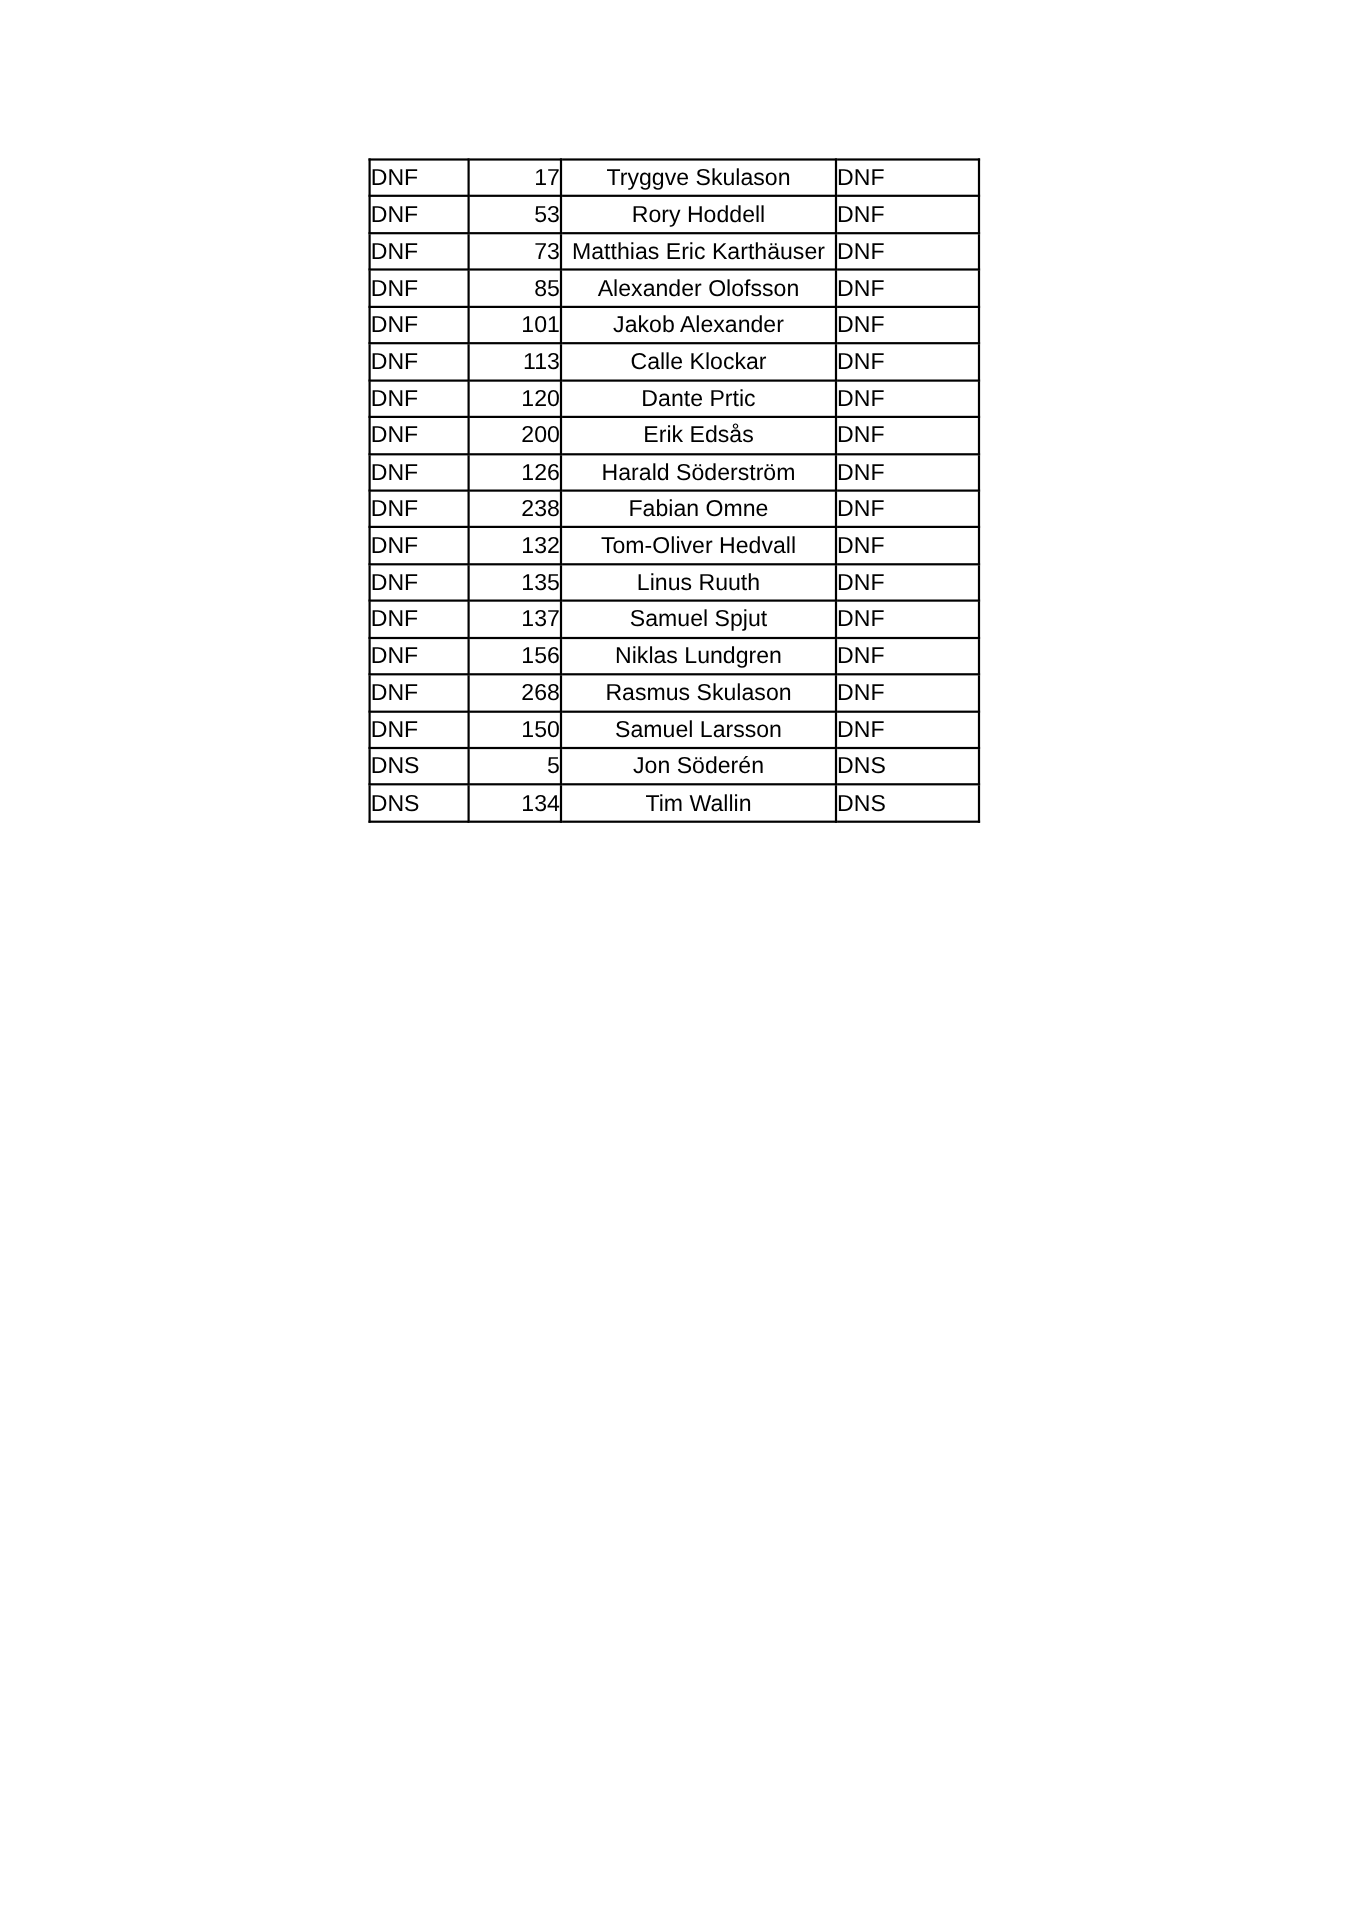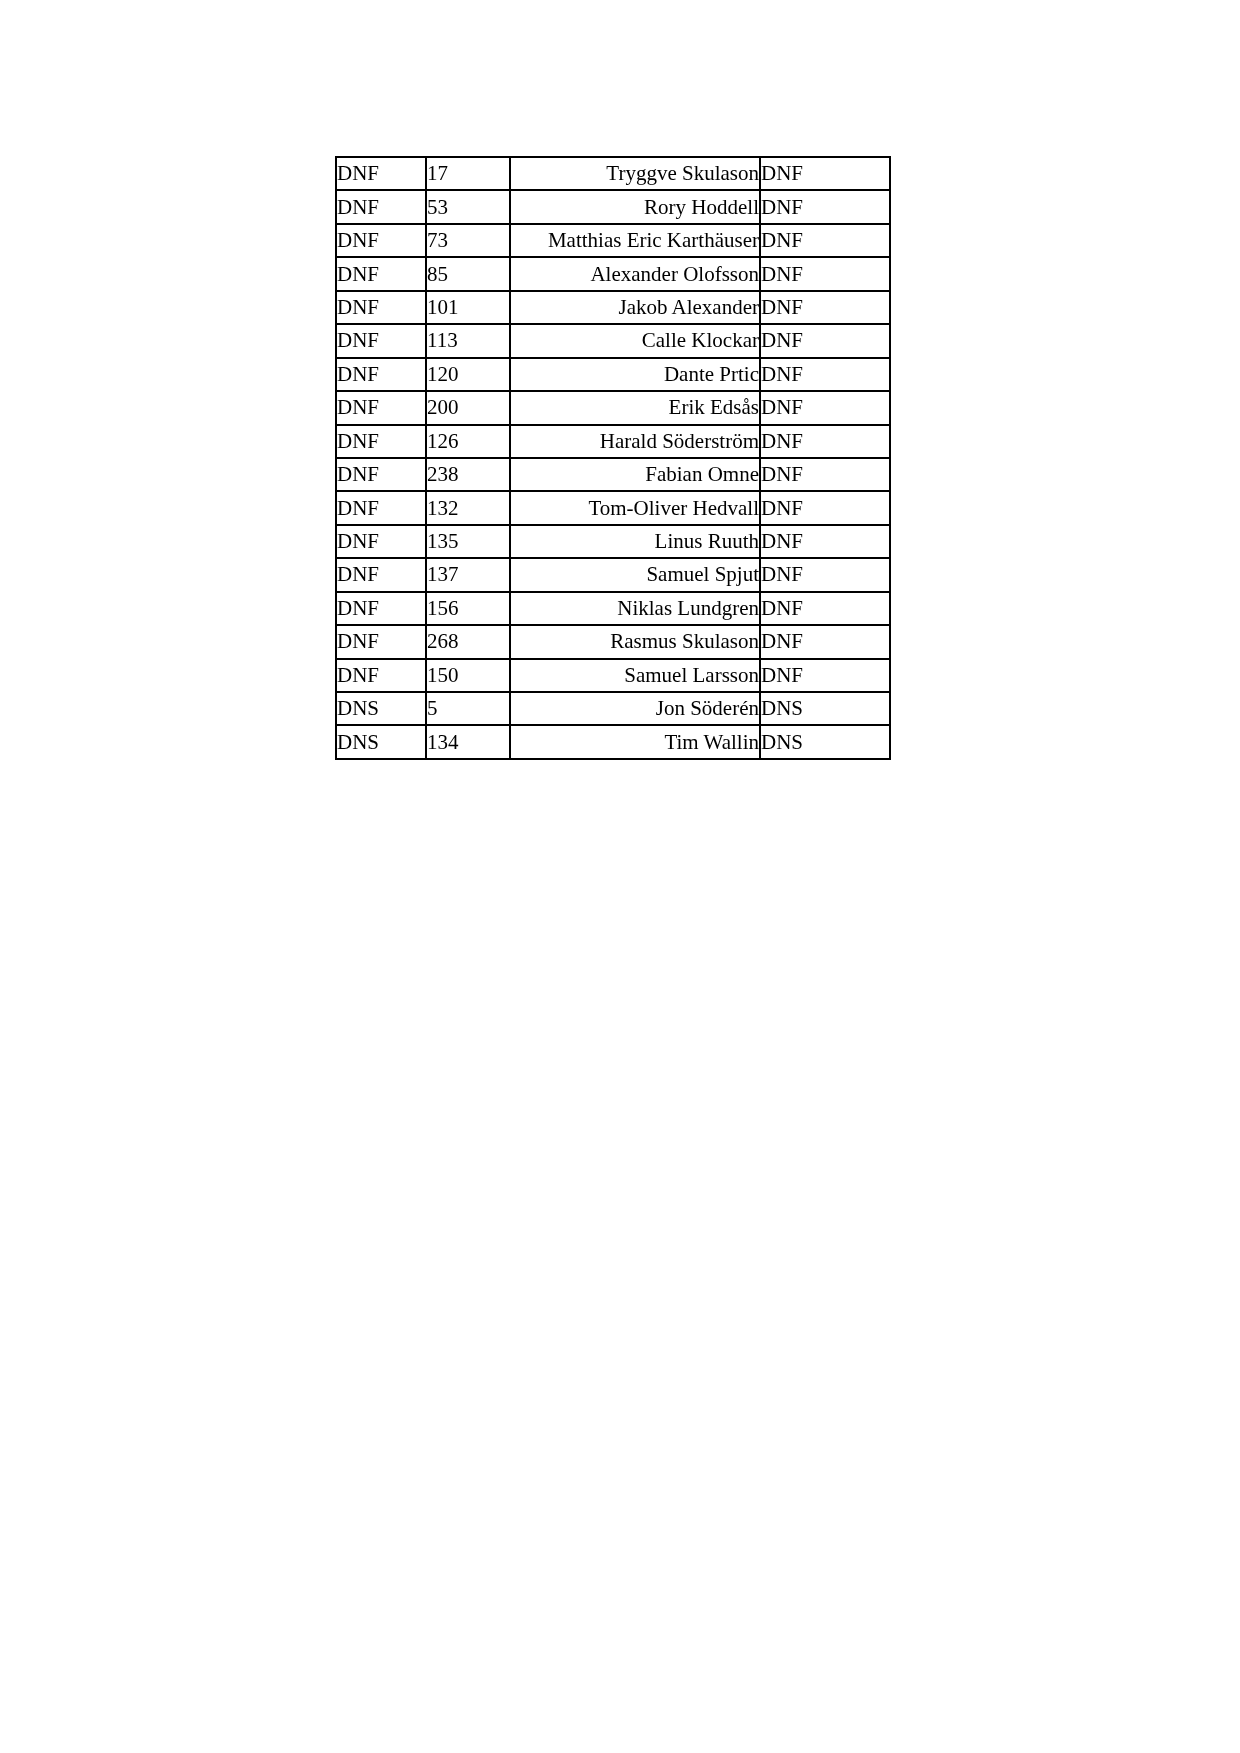--- a/index.html
+++ b/index.html
@@ -12,46 +12,45 @@
     width: 1240px;
     height: 1753px;
     background: #ffffff;
     overflow: hidden;
     font-family: "Liberation Sans", sans-serif;
     color: #000000;
   }
   table.results {
     position: absolute;
     left: 335px;
-    top: 156px;
+    top: 144px;
     width: 554px;
     height: 604px;
     border-collapse: collapse;
     table-layout: fixed;
-    font-family: Liberation Serif, serif;
   }
   table.results td {
     border: 2px solid #000000;
     font-size: 21px;
     line-height: 1;
     vertical-align: middle;
     padding: 0;
     background: #ffffff;
     overflow: hidden;
   }
   td.c-status {
     padding-left: 6px;
     text-align: left;
   }
   td.c-num {
-    text-align: left;
+    text-align: right;
   }
   td.c-name {
     padding-left: 6px;
-    text-align: right;
+    text-align: center;
     white-space: nowrap;
     overflow: hidden;
   }
   td.c-result {
     padding-left: 7px;
     text-align: left;
   }
 </style>
 </head>
 <body>

